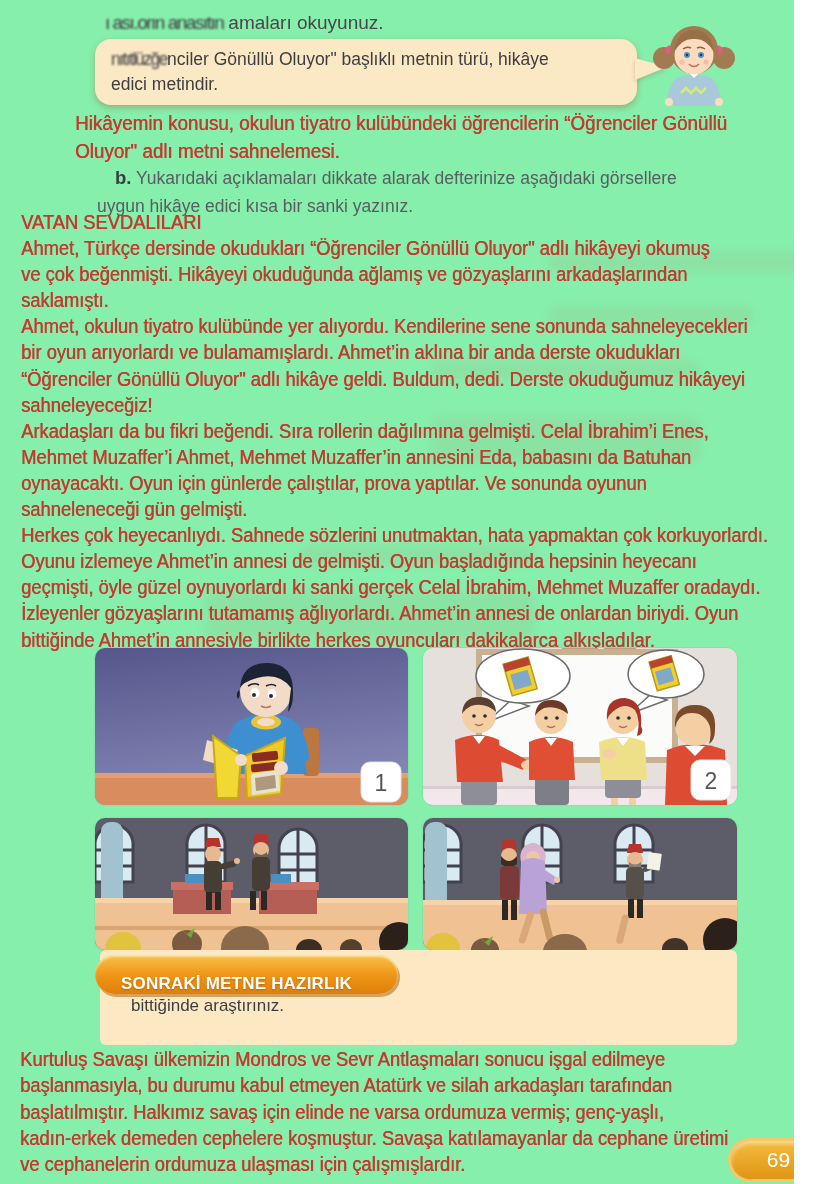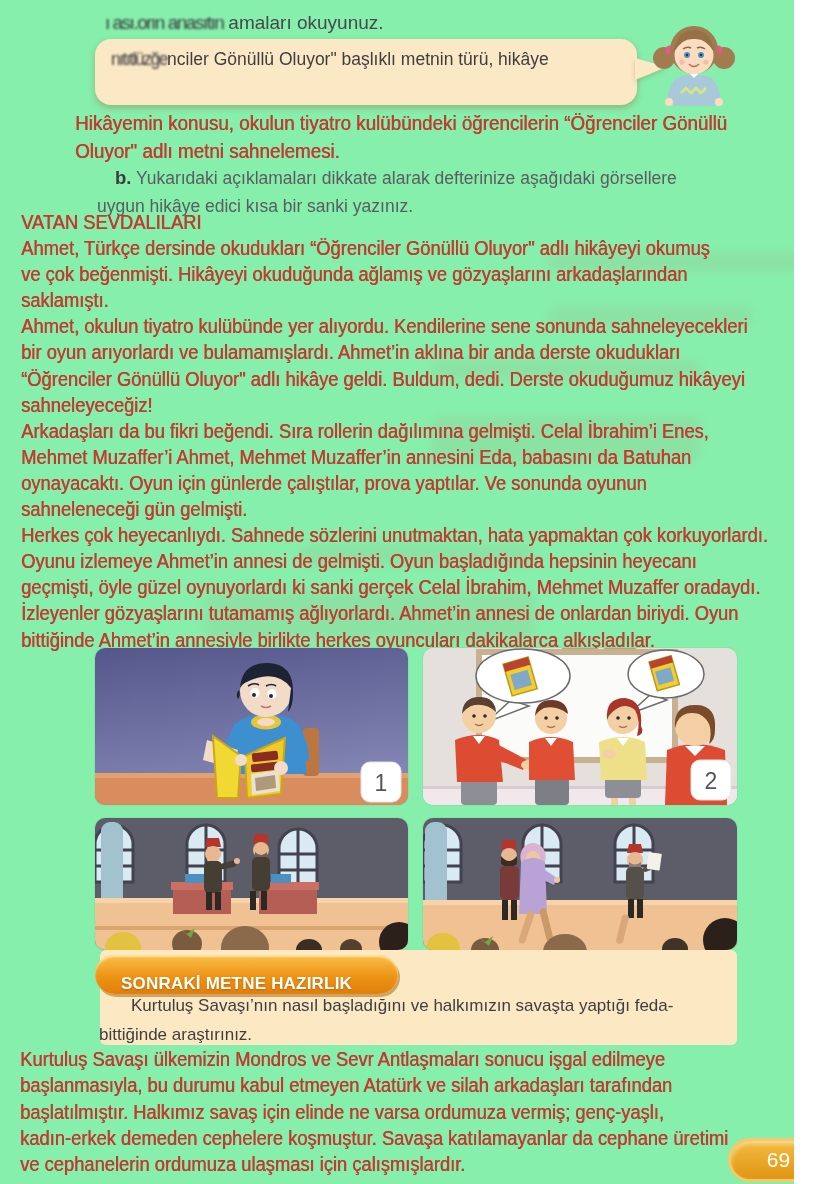--- a/index.html
+++ b/index.html
@@ -72,20 +72,21 @@
 
 <div id="page">
 
   <div id="top-line" class="print">
     <span class="smudge">ı ası.orın anasıtın</span><span class="legible">amaları okuyunuz.</span>
   </div>
 
   <div id="bubble">
     <div class="bubble-text">
       <div class="bline"><span class="smudge">nıtıtlüzğe</span><span>nciler Gönüllü Oluyor" başlıklı metnin türü, hikâye</span></div>
+      <div class="bline">edici metindir.</div>
     </div>
     <div id="bubble-tail"></div>
   </div>
 
   <svg id="girl" viewBox="0 0 84 95">
     <circle cx="12" cy="42" r="11" fill="#A37B50"></circle>
     <circle cx="72" cy="42" r="11" fill="#A37B50"></circle>
     <circle cx="18" cy="34" r="4.5" fill="#E05A8A"></circle>
     <circle cx="66" cy="34" r="4.5" fill="#E05A8A"></circle>
     <circle cx="42" cy="34" r="24" fill="#A37B50"></circle>
@@ -376,21 +377,20 @@
         <ellipse cx="302" cy="122" rx="22" ry="22" fill="#2B211A"></ellipse>
       </g>
     </svg>
   </div>
 
   <div id="prep-box"></div>
   <div id="prep-badge">
     <span class="blabel">SONRAKİ METNE HAZIRLIK</span>
   </div>
   <div id="prep-text" class="print">
-      <div class="line">Kurtuluş Savaşı’nın nasıl başladığını ve halkımızın savaşta yaptığı feda-</div>
       <div class="line">bittiğinde araştırınız.</div>
     </div>
 
   <div id="answer" class="red-block">
       <div class="line">Kurtuluş Savaşı ülkemizin Mondros ve Sevr Antlaşmaları sonucu işgal edilmeye</div>
       <div class="line">başlanmasıyla, bu durumu kabul etmeyen Atatürk ve silah arkadaşları tarafından</div>
       <div class="line">başlatılmıştır. Halkımız savaş için elinde ne varsa ordumuza vermiş; genç-yaşlı,</div>
       <div class="line">kadın-erkek demeden cephelere koşmuştur. Savaşa katılamayanlar da cephane üretimi</div>
       <div class="line"> ve cephanelerin ordumuza ulaşması için çalışmışlardır.</div>
     </div>

